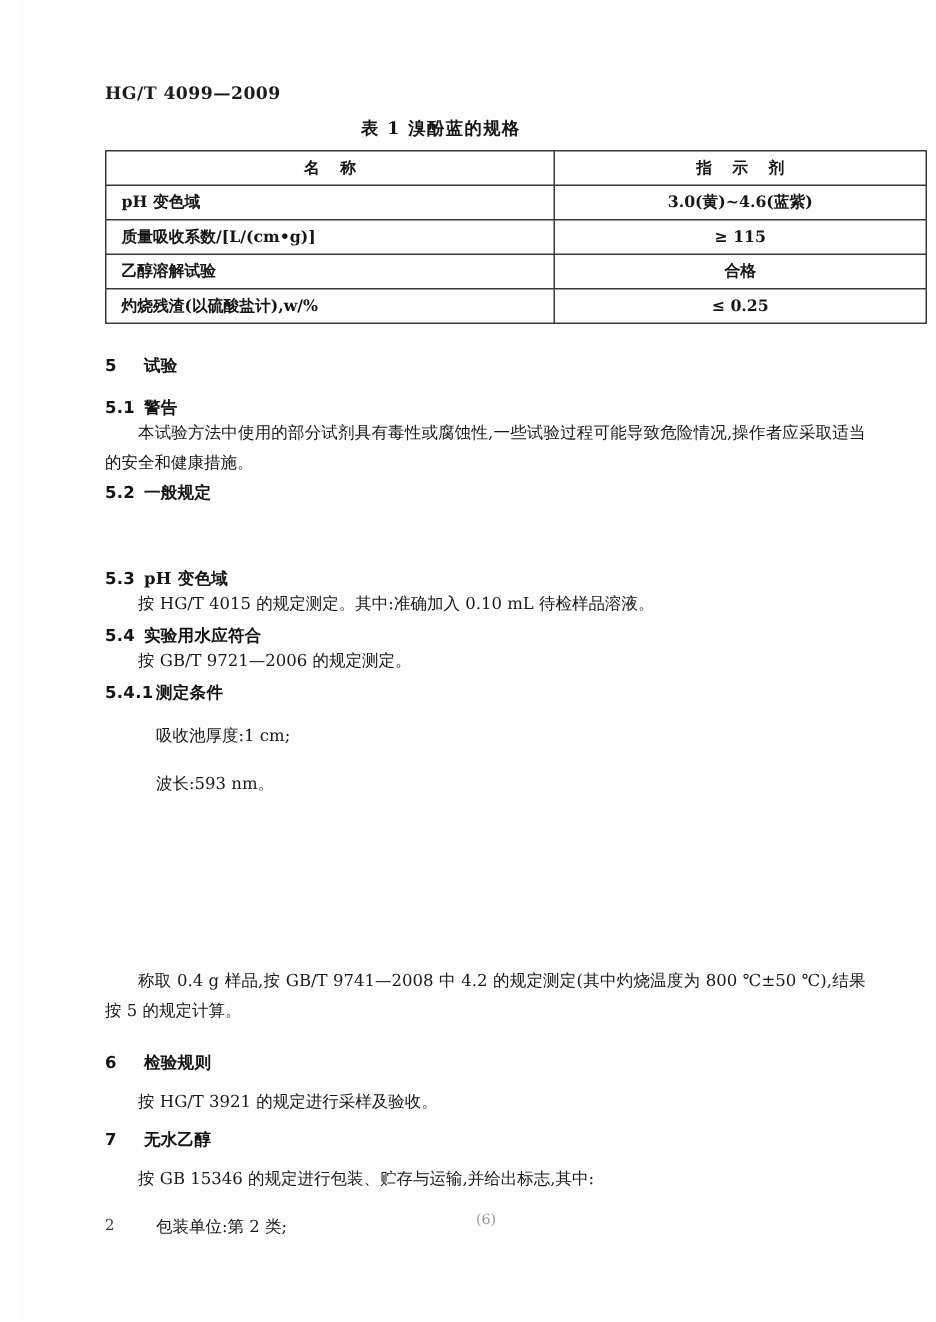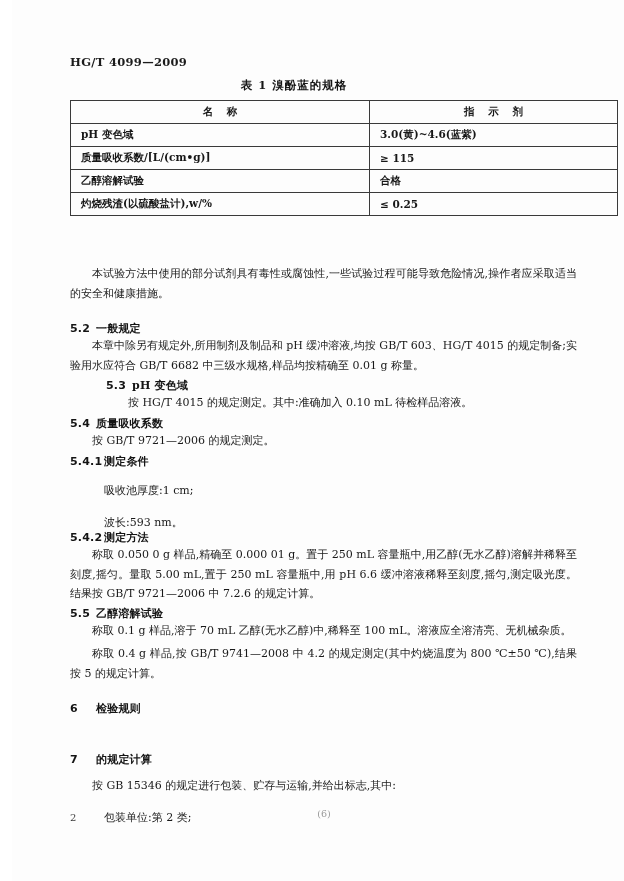--- a/index.html
+++ b/index.html
@@ -72,21 +72,21 @@
     text-align: center;
     font-weight: bold;
     letter-spacing: 5px;
     text-indent: 5px;
   }
   .spec-table tbody td.name-cell {
     text-align: left;
     font-weight: bold;
   }
   .spec-table tbody td.val-cell {
-    text-align: left;
+    text-align: center;
     font-weight: bold;
   }
   .spec-table tbody tr:nth-child(2) td.val-cell,
   .spec-table tbody tr:nth-child(4) td.val-cell {
     font-weight: bold;
   }
 
   
   .clause {
     position: absolute;
@@ -176,81 +176,77 @@
         <td class="name-cell">乙醇溶解试验</td>
         <td class="val-cell">合格</td>
       </tr>
       <tr>
         <td class="name-cell">灼烧残渣(以硫酸盐计),w/%</td>
         <td class="val-cell">≤ 0.25</td>
       </tr>
     </tbody>
   </table>
 
+  <div class="clause" style="top:236px;">
+    <div class="clause-num">
+      <span class="num">5</span><span class="title">试验</span>
+    </div>
+  </div>
 
   <div class="clause" style="top:264px;">
+    <div class="clause-num">
+      <span class="num">5.1</span><span class="title">警告</span>
+    </div>
     <p class="para">本试验方法中使用的部分试剂具有毒性或腐蚀性,一些试验过程可能导致危险情况,操作者应采取适当的安全和健康措施。</p>
   </div>
 
   <div class="clause" style="top:321px;">
     <div class="clause-num">
       <span class="num">5.2</span><span class="title">一般规定</span>
     </div>
-    <p class="para">本章中除另有规定外,所用制剂及制品和 pH 缓冲溶液,均按 GB/T 603、HG/T 4015 的规定制备;实验用水应符合 GB/T 6682 中三级水规格,样品均按精确至 0.01 g 称量。</p>
-  </div>
-
-  <div class="clause" style="top:378px;margin-left:36px;">
+  </div>
+
+  <div class="clause" style="top:378px;">
     <div class="clause-num">
       <span class="num">5.3</span><span class="title">pH 变色域</span>
     </div>
     <p class="para">按 HG/T 4015 的规定测定。其中:准确加入 0.10 mL 待检样品溶液。</p>
   </div>
 
   <div class="clause" style="top:416px;">
     <div class="clause-num">
-      <span class="num">5.4</span><span class="title">质量吸收系数</span>
+      <span class="num">5.4</span><span class="title">实验用水应符合</span>
     </div>
     <p class="para">按 GB/T 9721—2006 的规定测定。</p>
   </div>
 
   <div class="clause" style="top:454px;">
     <div class="clause-num">
       <span class="num wide">5.4.1</span><span class="title">测定条件</span>
     </div>
     <p class="sub-line">吸收池厚度:1 cm;</p>
     <p class="sub-line">波长:593 nm。</p>
   </div>
 
-  <div class="clause" style="top:530px;">
-    <div class="clause-num">
-      <span class="num wide">5.4.2</span><span class="title">测定方法</span>
-    </div>
-    <p class="para">称取 0.050 0 g 样品,精确至 0.000 01 g。置于 250 mL 容量瓶中,用乙醇(无水乙醇)溶解并稀释至刻度,摇匀。量取 5.00 mL,置于 250 mL 容量瓶中,用 pH 6.6 缓冲溶液稀释至刻度,摇匀,测定吸光度。结果按 GB/T 9721—2006 中 7.2.6 的规定计算。</p>
-  </div>
-
-  <div class="clause" style="top:606px;">
-    <div class="clause-num">
-      <span class="num">5.5</span><span class="title">乙醇溶解试验</span>
-    </div>
-    <p class="para">称取 0.1 g 样品,溶于 70 mL 乙醇(无水乙醇)中,稀释至 100 mL。溶液应全溶清亮、无机械杂质。</p>
-  </div>
+
 
   <div class="clause" style="top:644px;">
     <p class="para">称取 0.4 g 样品,按 GB/T 9741—2008 中 4.2 的规定测定(其中灼烧温度为 800 ℃±50 ℃),结果按 5 的规定计算。</p>
   </div>
 
   <div class="clause" style="top:701px;">
     <div class="clause-num">
       <span class="num">6</span><span class="title">检验规则</span>
     </div>
+    <p class="para" style="margin-top:9px;">按 HG/T 3921 的规定进行采样及验收。</p>
   </div>
 
   <div class="clause" style="top:752px;">
     <div class="clause-num">
-      <span class="num">7</span><span class="title">的规定计算</span>
+      <span class="num">7</span><span class="title">无水乙醇</span>
     </div>
     <p class="para" style="margin-top:9px;">按 GB 15346 的规定进行包装、贮存与运输,并给出标志,其中:</p>
     <p class="sub-line">包装单位:第 2 类;</p>
   </div>
 
   <div class="folio-left">2</div>
   <div class="folio-center">(6)</div>
 
 </div>
 

